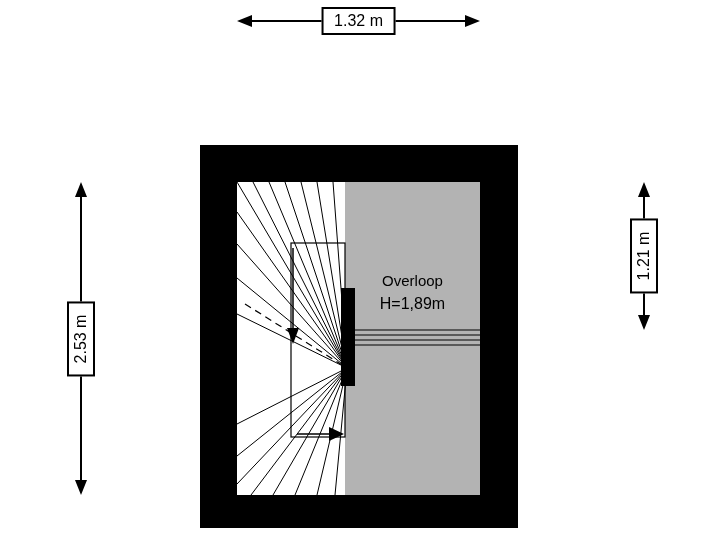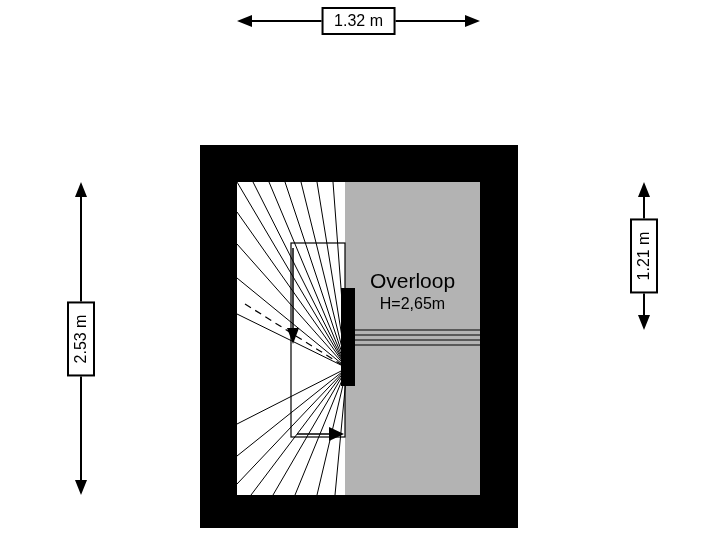--- a/index.html
+++ b/index.html
@@ -30,21 +30,21 @@
     white-space:nowrap; z-index:2;
   }
   .dim-label.vert { transform:translate(-50%,-50%) rotate(-90deg); }
 
   
   .room { position:absolute; left:200px; top:145px; width:318px; height:383px; background:#000; }
   .interior { position:absolute; left:37px; top:37px; width:243px; height:313px; background:#fff; }
   .landing { position:absolute; left:108px; top:0; width:135px; height:313px; background:#b3b3b3; }
   .plan-svg { position:absolute; left:0; top:0; }
   .room-labels { position:absolute; left:108px; top:86px; width:135px; text-align:center; z-index:3; }
-  .room-name { font-size:21px; line-height:26px; }
+  .room-name { font-size:15px; line-height:26px; }
   .room-height { font-size:16px; line-height:20px; }
 </style>
 </head>
 <body>
 
 <div class="dim" style="left:237px; top:11px; width:243px; height:20px;">
   <div class="dim-line-h"></div>
   <div class="ah ah-left"></div>
   <div class="ah ah-right"></div>
   <div class="dim-label">1.32 m</div>
@@ -111,16 +111,16 @@
       <g stroke="#000" stroke-width="1.2">
         <line x1="118" y1="148" x2="243" y2="148"></line>
         <line x1="118" y1="153" x2="243" y2="153"></line>
         <line x1="118" y1="158" x2="243" y2="158"></line>
         <line x1="118" y1="163" x2="243" y2="163"></line>
       </g>
     </svg>
 
     <div class="room-labels">
       <div class="room-name">Overloop</div>
-      <div class="room-height">H=2,65m</div>
+      <div class="room-height">H=1,89m</div>
     </div>
   </div>
 </div>
 
 </body></html>

